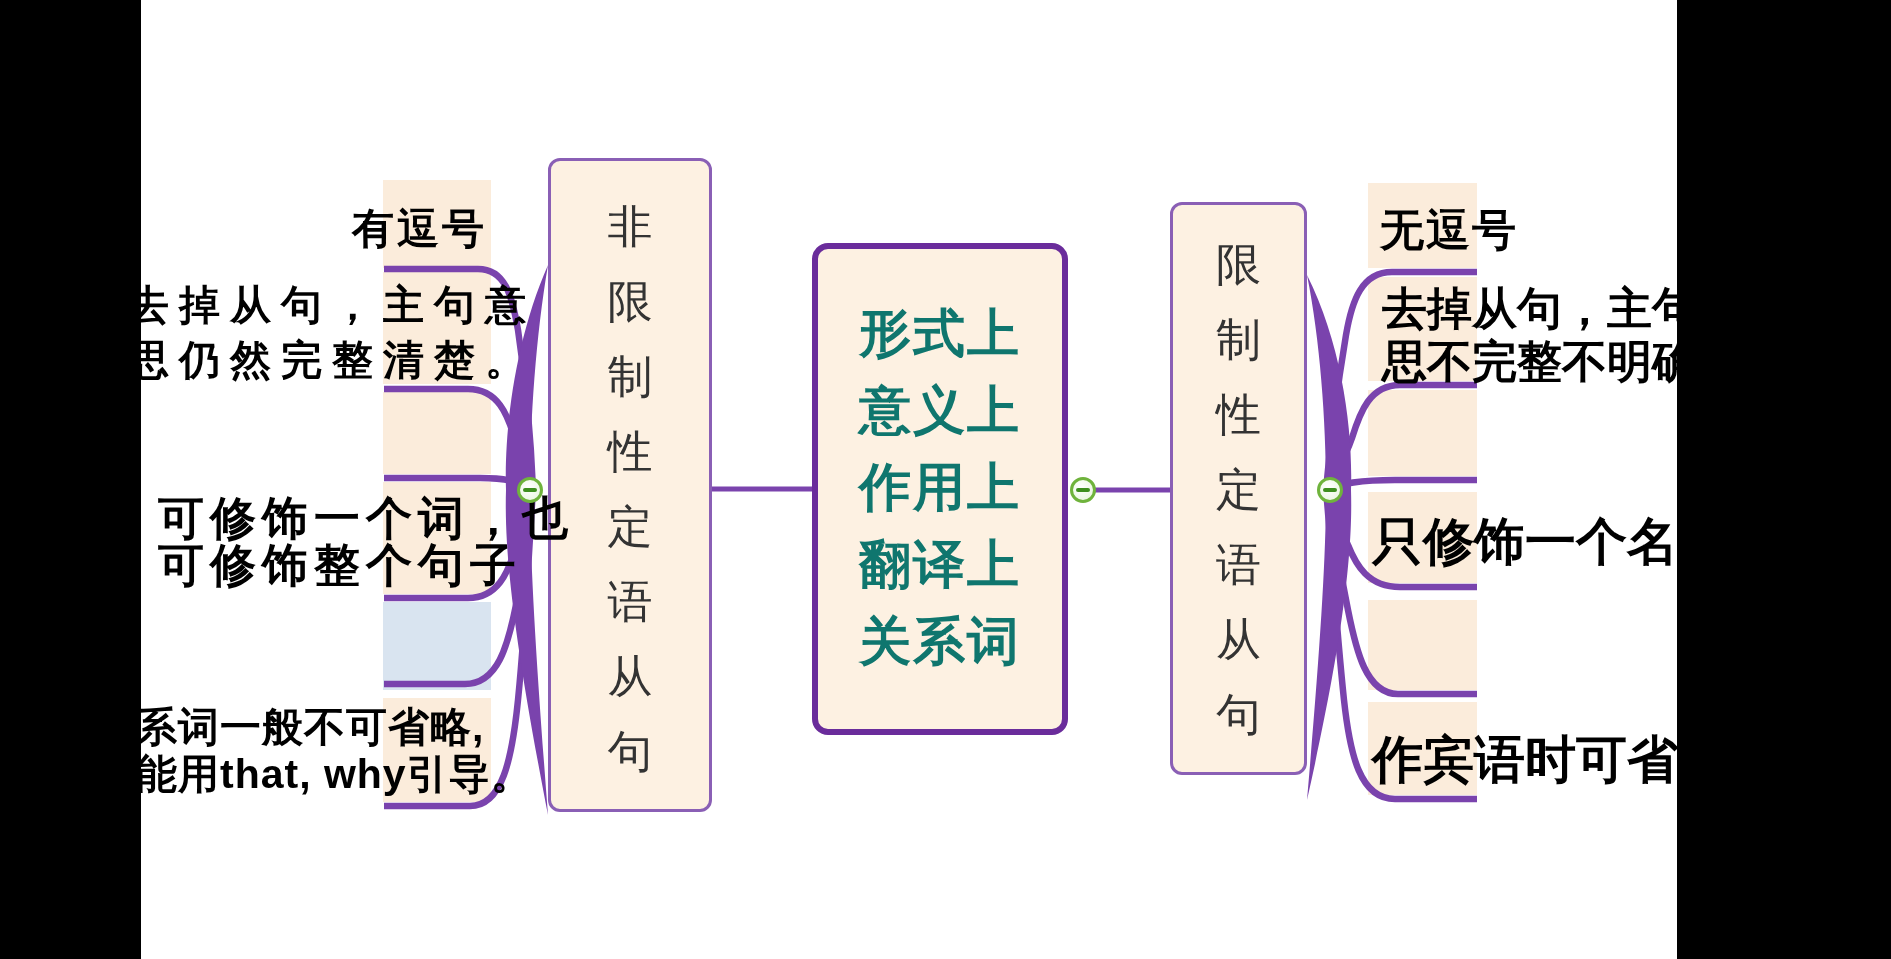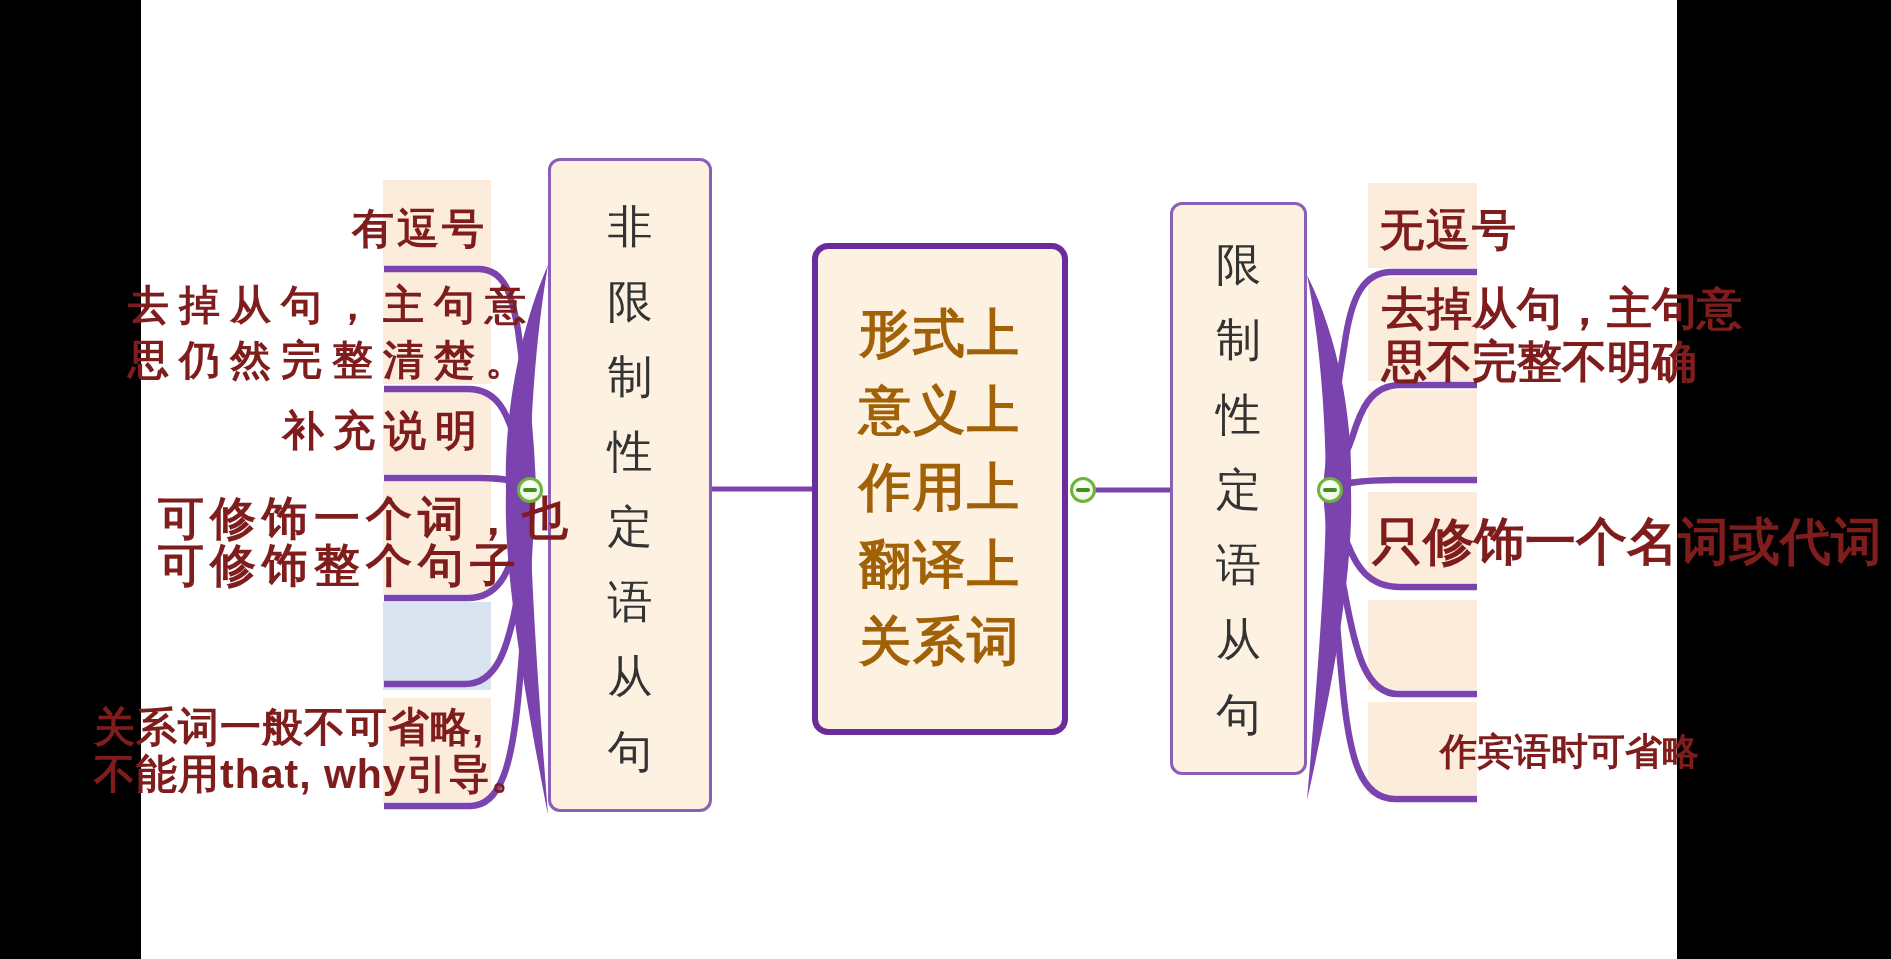--- a/index.html
+++ b/index.html
@@ -12,23 +12,23 @@
   .strip{position:absolute;z-index:1;}
   .strip.cream{background:#fbecdb;}
   .strip.blue{background:#d9e4f0;}
 
   svg.links{position:absolute;left:0;top:0;z-index:3;}
 
   .node{position:absolute;background:#fdf1e2;border:3px solid #8a5fb5;border-radius:12px;
         z-index:4;display:flex;justify-content:center;box-sizing:border-box;}
   .vtext{white-space:pre-line;text-align:center;color:#333;font-size:45px;line-height:75px;}
   .node.center{border:6px solid #6a2c9b;border-radius:16px;}
-  .node.center .vtext{font-weight:800;color:#a16207;font-size:52px;line-height:77px;letter-spacing:2px;}
+  .node.center .vtext{font-weight:800;color:#0f766e;font-size:52px;line-height:77px;letter-spacing:2px;}
 
-  .ritem{position:absolute;color:#7f1d1d;font-weight:800;white-space:pre-line;z-index:5;line-height:1.18;}
+  .ritem{position:absolute;color:#000000;font-weight:800;white-space:pre-line;z-index:5;line-height:1.18;}
   .ritem.serif{font-family:"Liberation Serif","DejaVu Serif",serif;font-weight:700;}
 
   .minus{position:absolute;width:26px;height:26px;border-radius:50%;box-sizing:border-box;
          background:radial-gradient(circle at 40% 35%,#ffffff 0%,#eef8e6 70%,#dff0d2 100%);
          border:3px solid #6fb33c;z-index:6;}
   .minus::after{content:"";position:absolute;left:3px;right:3px;top:50%;height:4px;margin-top:-2px;
          background:#3f8f1f;border-radius:2px;}
 </style>
 </head>
 <body>
@@ -110,25 +110,24 @@
 句</div>
   </div>
 
   <div class="minus" style="left:517px;top:477px;"></div>
   <div class="minus" style="left:1070px;top:477px;"></div>
   <div class="minus" style="left:1317px;top:477px;"></div>
 
   <div class="ritem" style="left:352px;top:204px;font-size:42px;letter-spacing:3px;">有逗号</div>
   <div class="ritem" style="left:128px;top:278px;font-size:41px;letter-spacing:10px;line-height:55px;">去掉从句，主句意
 思仍然完整清楚。</div>
-  <div class="ritem" style="left:282px;top:406px;font-size:42px;letter-spacing:9px;">补充说明</div>
   <div class="ritem" style="left:158px;top:495px;font-size:46px;letter-spacing:6px;line-height:47px;">可修饰一个词，也
 可修饰整个句子</div>
   <div class="ritem" style="left:94px;top:704px;font-size:41px;letter-spacing:1px;line-height:47px;">关系词一般不可省略,
 不能用that, why引导。</div>
 
   <div class="ritem" style="left:1380px;top:204px;font-size:44px;letter-spacing:2px;">无逗号</div>
   <div class="ritem serif" style="left:1382px;top:283px;font-size:45px;line-height:53px;">去掉从句，主句意
 思不完整不明确</div>
   <div class="ritem" style="left:1372px;top:512px;font-size:51px;">只修饰一个名词或代词</div>
-  <div class="ritem" style="left:1440px;top:730px;font-size:37px;">作宾语时可省略</div>
+  <div class="ritem" style="left:1372px;top:730px;font-size:51px;">作宾语时可省略</div>
 
 </div>
 
 </body></html>

